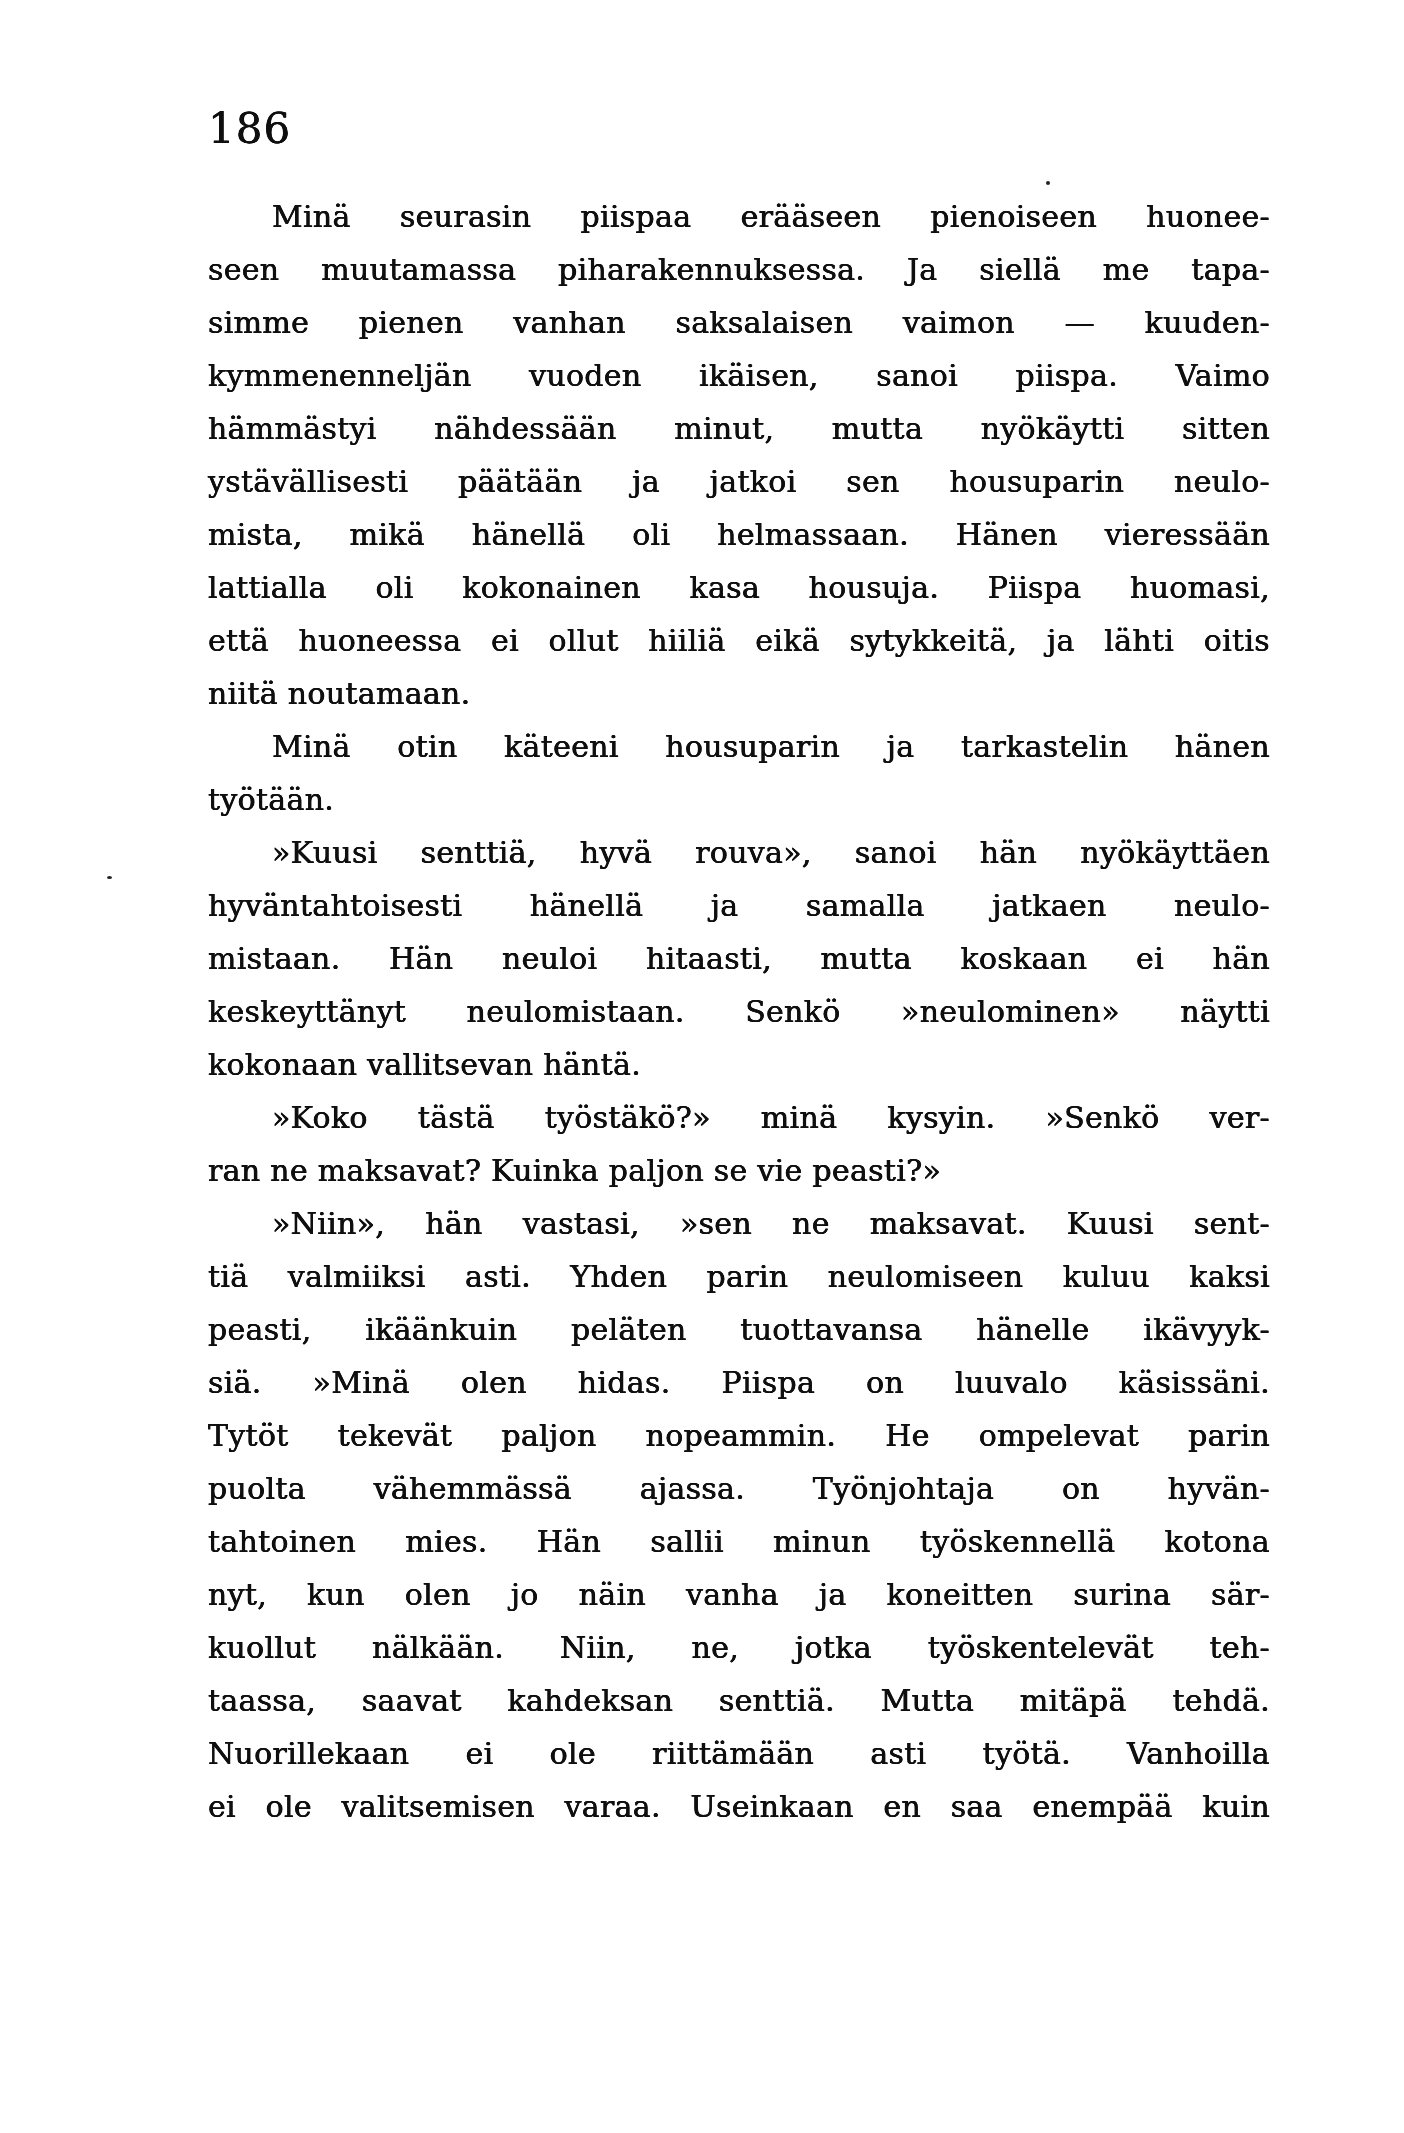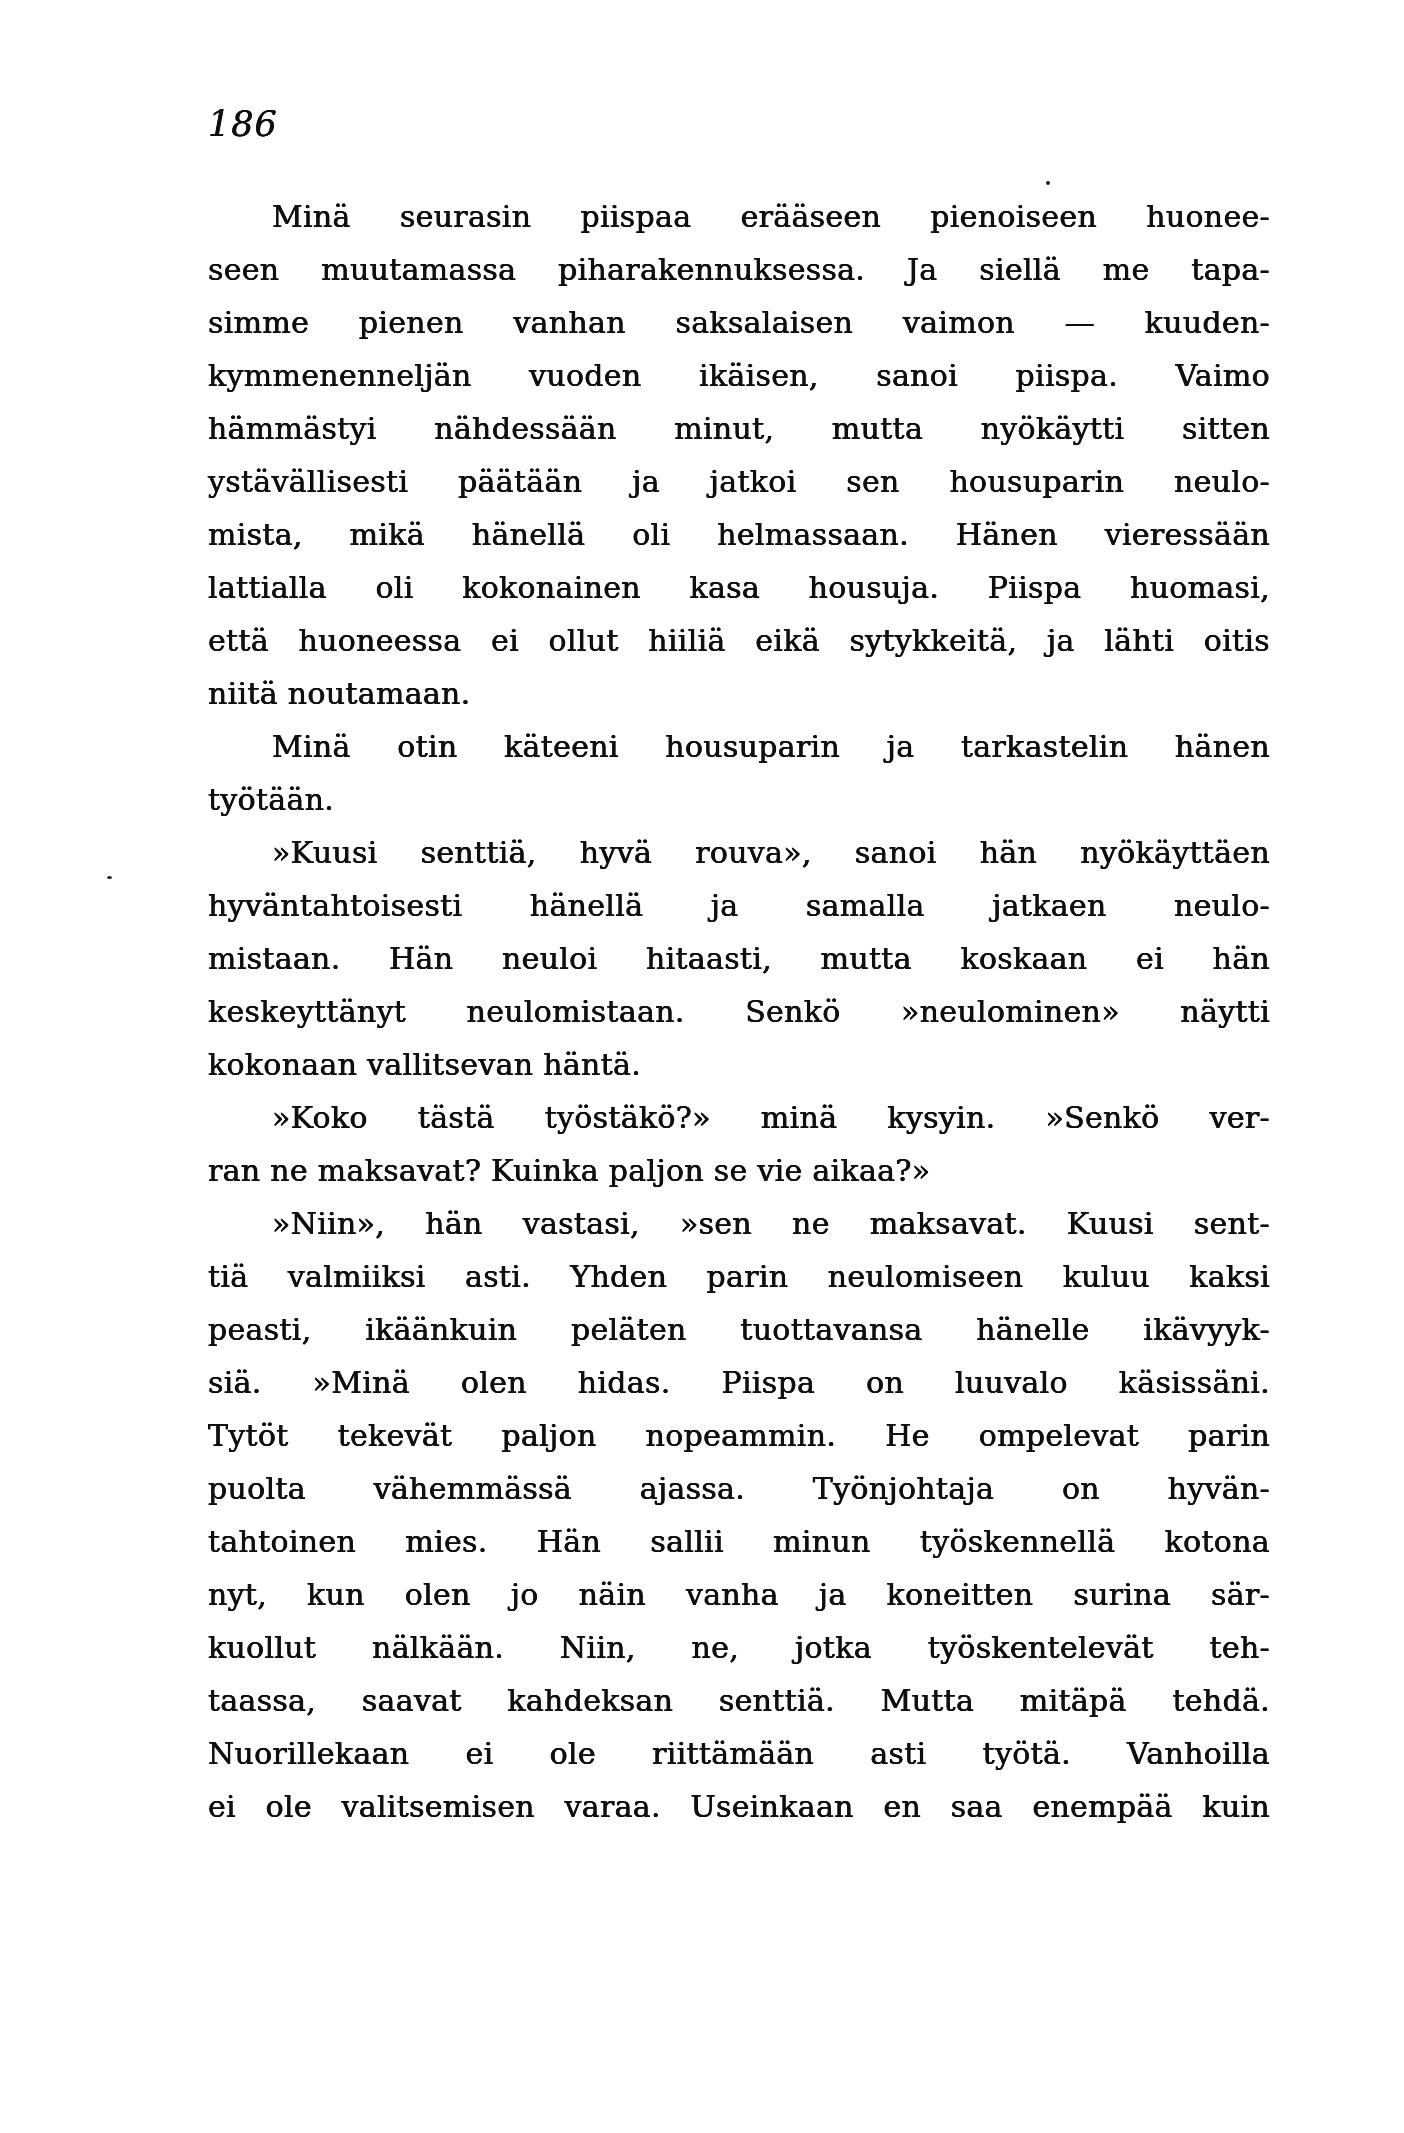--- a/index.html
+++ b/index.html
@@ -13,24 +13,23 @@
     height: 2133px;
     background: #ffffff;
     color: #0f0f0f;
     font-family: "DejaVu Serif", "Liberation Serif", serif;
     overflow: hidden;
   }
   .folio {
     position: absolute;
     left: 208px;
     top: 104px;
-    font-size: 35px;
+    font-size: 42px;
     letter-spacing: 1px;
     text-shadow: 0.3px 0 0 currentColor, -0.3px 0 0 currentColor;
-    font-style: italic;
   }
   .text-block {
     position: absolute;
     left: 208px;
     top: 190px;
     width: 1062px;
   }
   .paragraph {
     margin: 0;
     padding: 0;
@@ -87,21 +86,21 @@
       </div>
       <div class="paragraph">
         <div class="line indent">»Kuusi senttiä, hyvä rouva», sanoi hän nyökäyttäen</div>
         <div class="line">hyväntahtoisesti hänellä ja samalla jatkaen neulo-</div>
         <div class="line">mistaan.  Hän neuloi hitaasti, mutta koskaan ei hän</div>
         <div class="line">keskeyttänyt neulomistaan.  Senkö »neulominen» näytti</div>
         <div class="line lastline">kokonaan vallitsevan häntä.</div>
       </div>
       <div class="paragraph">
         <div class="line indent">»Koko tästä työstäkö?» minä kysyin.  »Senkö ver-</div>
-        <div class="line lastline">ran ne maksavat?  Kuinka paljon se vie aikaa?»</div>
+        <div class="line lastline">ran ne maksavat?  Kuinka paljon se vie peasti?»</div>
       </div>
       <div class="paragraph">
         <div class="line indent">»Niin», hän vastasi, »sen ne maksavat.  Kuusi sent-</div>
         <div class="line">tiä valmiiksi asti.  Yhden parin neulomiseen kuluu kaksi</div>
         <div class="line">peasti, ikäänkuin peläten tuottavansa hänelle ikävyyk-</div>
         <div class="line">siä.  »Minä olen hidas.  Piispa on luuvalo käsissäni.</div>
         <div class="line">Tytöt tekevät paljon nopeammin.  He ompelevat parin</div>
         <div class="line">puolta vähemmässä ajassa.  Työnjohtaja on hyvän-</div>
         <div class="line">tahtoinen mies.  Hän sallii minun työskennellä kotona</div>
         <div class="line">nyt, kun olen jo näin vanha ja koneitten surina sär-</div>

